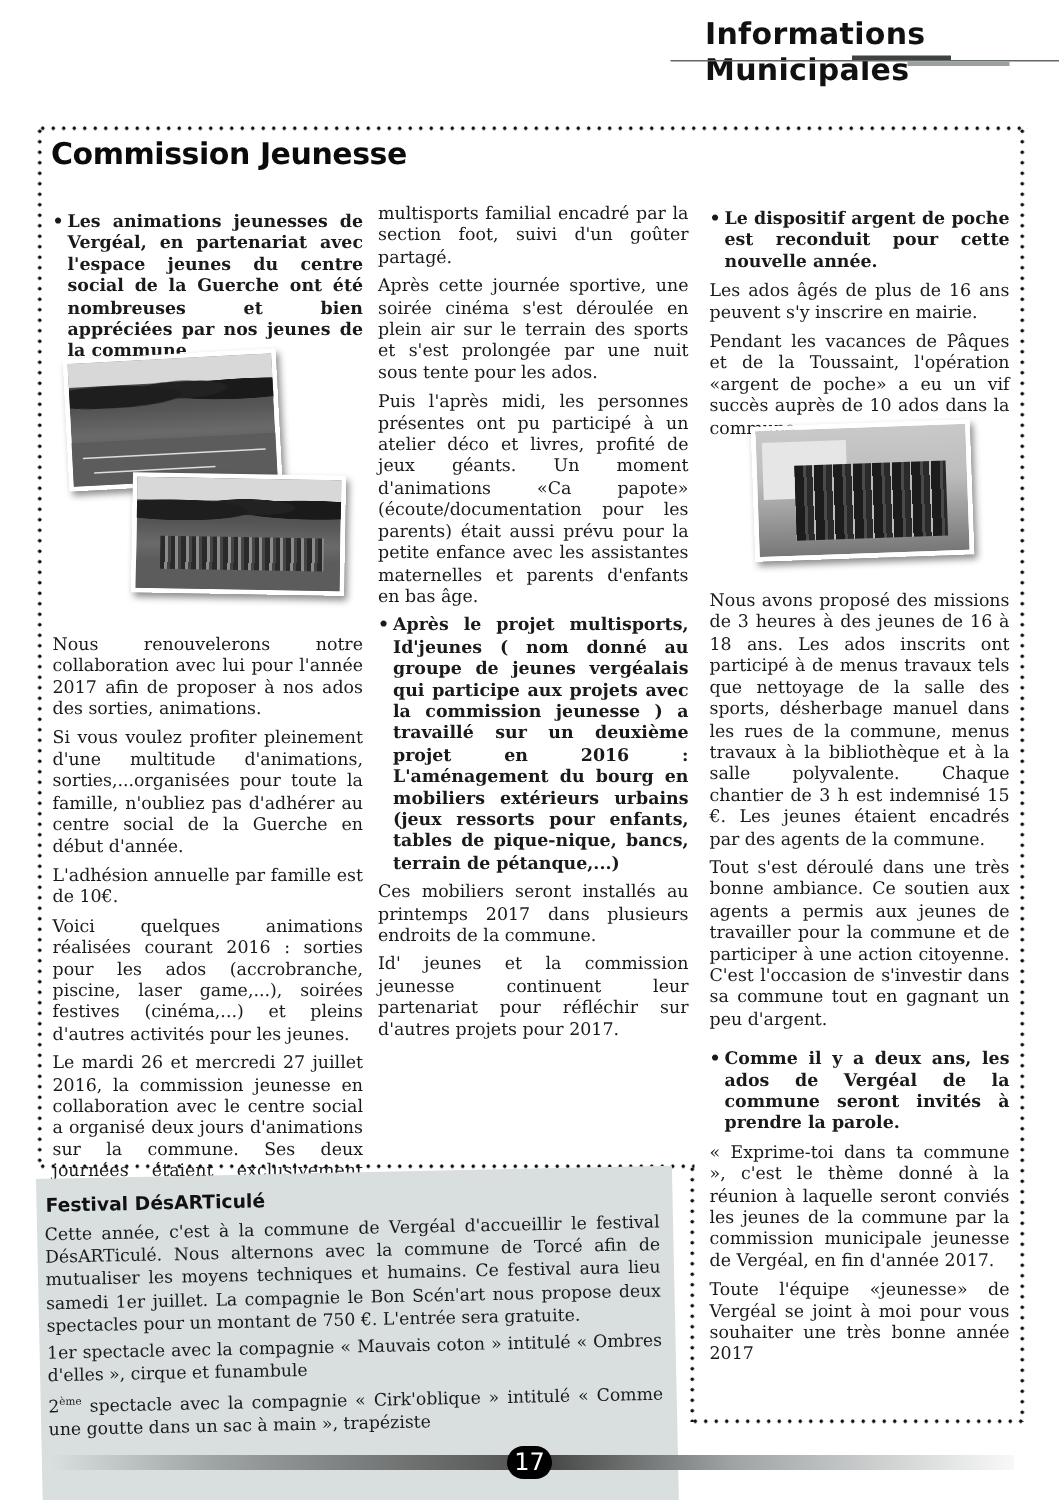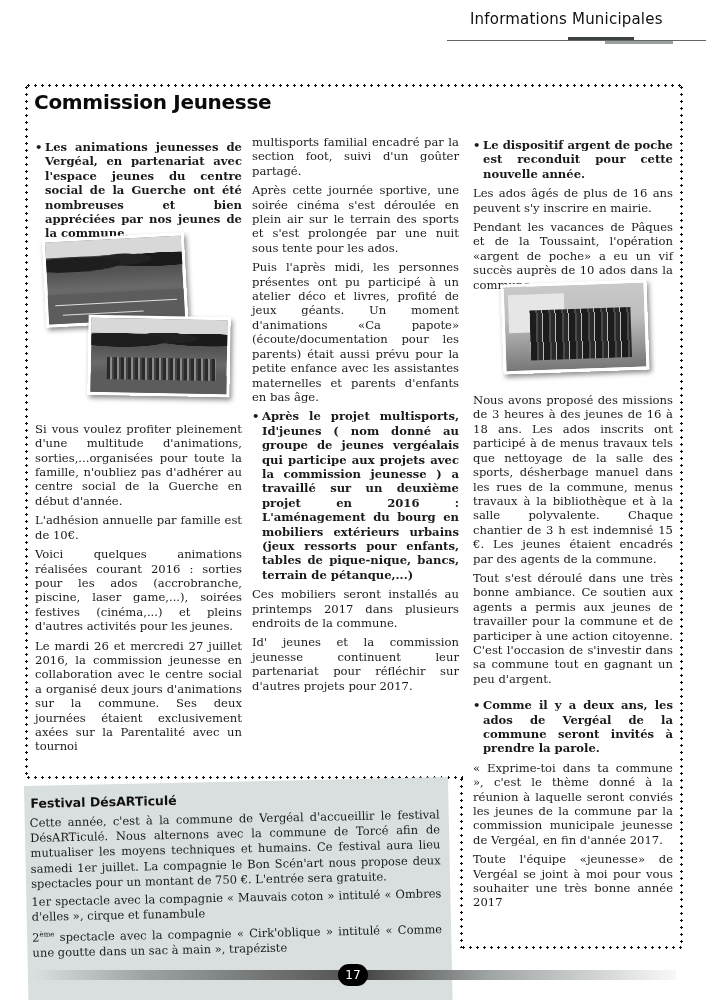--- a/index.html
+++ b/index.html
@@ -1,17 +1,17 @@
 <!DOCTYPE html>
 <html><head>
 <meta charset="utf-8">
 <style>
   html,body{margin:0;padding:0;}
   body{width:706px;height:1000px;position:relative;overflow:hidden;background:#ffffff;font-family:"DejaVu Serif","Liberation Serif",serif;color:#1a1a1a;}
-  .hdr-title{position:absolute;left:470px;top:10px;font-family:"DejaVu Sans","Liberation Sans",sans-serif;font-size:15px;font-weight:normal;color:#111;letter-spacing:0.2px;}
+  .hdr-title{position:absolute;left:470px;top:10px;font-family:"DejaVu Sans","Liberation Sans",sans-serif;font-size:20px;font-weight:bold;color:#111;letter-spacing:0.2px;}
   .hdr-line{position:absolute;left:447px;top:40px;width:259px;height:1px;background:#666;}
   .hdr-dark{position:absolute;left:568px;top:37px;width:66px;height:3px;background:#3e4242;}
   .hdr-gray{position:absolute;left:605px;top:41px;width:68px;height:3px;background:#9aa0a0;}
 
   .dot-h{position:absolute;height:3px;background-image:radial-gradient(circle,#111 1.1px,transparent 1.4px);background-size:7px 3px;background-repeat:repeat-x;}
   .dot-v{position:absolute;width:3px;background-image:radial-gradient(circle,#111 1.1px,transparent 1.4px);background-size:3px 7px;background-repeat:repeat-y;}
 
   .main-title{position:absolute;left:34px;top:90px;font-family:"DejaVu Sans","Liberation Sans",sans-serif;font-weight:900;font-size:20px;letter-spacing:-0.3px;color:#0b0b0b;}
 
   .col{position:absolute;font-size:11.6px;line-height:14.4px;text-align:justify;}
@@ -33,21 +33,21 @@
   .photo3 .people{position:absolute;left:18%;right:10%;top:28%;height:60%;background:repeating-linear-gradient(90deg,#1c1c1c 0 6px,#4a4a4a 6px 8px,#2a2a2a 8px 12px,#bbb 12px 13px);}
 
   .festival{position:absolute;left:24px;top:786px;width:424px;height:230px;background:#d9dede;transform:rotate(-1.2deg);transform-origin:0 0;}
   .festival .ftitle{position:absolute;left:6px;top:10px;font-family:"DejaVu Sans","Liberation Sans",sans-serif;font-weight:bold;font-size:12.5px;color:#111;}
   .festival .fbody{position:absolute;left:5px;top:30px;width:410px;font-size:11.5px;line-height:15.2px;text-align:justify;}
   .festival .fbody p{margin:0 0 3px 0;}
   .festival sup{font-size:7px;}
 
   .pg-bar-l{position:absolute;left:34px;top:970px;width:312px;height:10px;background:linear-gradient(90deg,rgba(160,165,165,0) 0%,#9ea3a3 35%,#555 100%);}
   .pg-bar-r{position:absolute;left:362px;top:970px;width:314px;height:10px;background:linear-gradient(90deg,#444 0%,#9ea3a3 40%,rgba(220,220,220,0.2) 100%);}
-  .pg-num{position:absolute;left:338px;top:964px;width:30px;height:22px;border-radius:11px;background:#000;color:#fff;font-family:"DejaVu Sans","Liberation Sans",sans-serif;font-size:12px;text-align:center;line-height:22px;}
+  .pg-num{position:absolute;left:338px;top:964px;width:30px;height:22px;border-radius:11px;background:#000;color:#fff;font-family:"DejaVu Sans","Liberation Sans",sans-serif;font-size:16px;text-align:center;line-height:22px;}
 </style>
 </head>
 <body>
 
 <div class="hdr-title">Informations Municipales</div>
 <div class="hdr-line"></div>
 <div class="hdr-dark"></div>
 <div class="hdr-gray"></div>
 
 <div class="dot-h" style="left:25px;top:84px;width:660px;"></div>
@@ -55,20 +55,21 @@
 <div class="dot-v" style="left:680px;top:84px;height:864px;"></div>
 <div class="dot-h" style="left:25px;top:776px;width:438px;"></div>
 <div class="dot-v" style="left:460px;top:776px;height:172px;"></div>
 <div class="dot-h" style="left:460px;top:946px;width:225px;"></div>
 
 <h1 class="main-title" style="margin:0;">Commission Jeunesse</h1>
 
 <div class="col col1">
   <p class="lead"><span class="bullet">•</span><span>Les animations jeunesses de Vergéal, en partenariat avec l'espace jeunes du centre social de la Guerche ont été nombreuses et bien appréciées par nos jeunes de la commune.</span></p>
   <div style="height:176px;"></div>
+  <p>Nous renouvelerons notre collaboration avec lui pour l'année 2017 afin de proposer à nos ados des sorties, animations.</p>
   <p>Si vous voulez profiter pleinement d'une multitude d'animations, sorties,...organisées pour toute la famille, n'oubliez pas d'adhérer au centre social de la Guerche en début d'année.</p>
   <p>L'adhésion annuelle par famille est de 10€.</p>
   <p>Voici quelques animations réalisées courant 2016 : sorties pour les ados (accrobranche, piscine, laser game,...), soirées festives (cinéma,...) et pleins d'autres activités pour les jeunes.</p>
   <p>Le mardi 26 et mercredi 27 juillet 2016, la commission jeunesse en collaboration avec le centre social a organisé deux jours d'animations sur la commune. Ses deux journées étaient exclusivement axées sur la Parentalité avec un tournoi</p>
 </div>
 
 <div class="photo" style="left:44px;top:236px;width:136px;height:82px;transform:rotate(-3deg);">
   <div class="sky"></div>
   <div class="trees"></div>
   <div class="court"></div>

